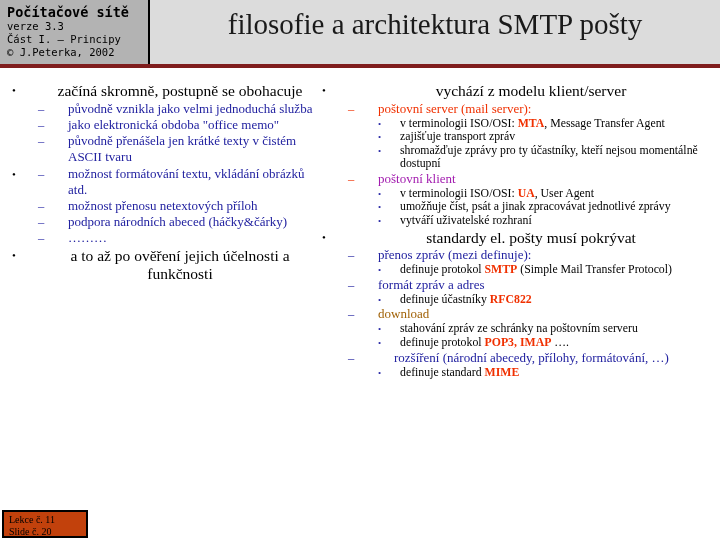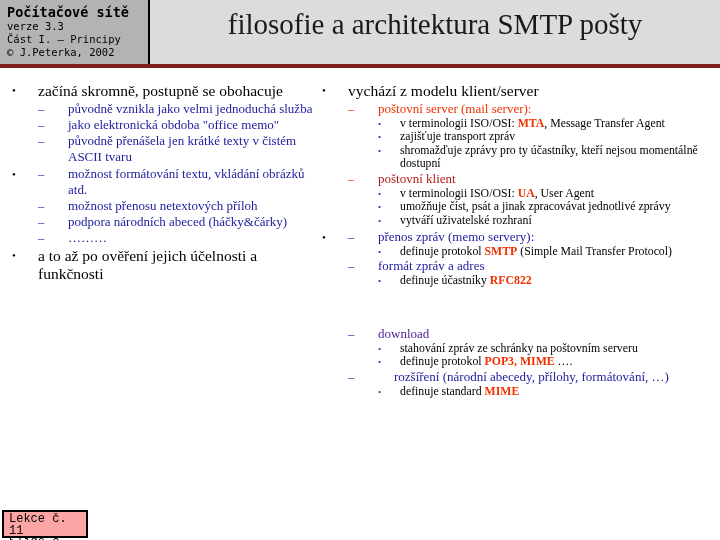--- a/index.html
+++ b/index.html
@@ -106,20 +106,21 @@
   }
   .lvl1 > li.item > .bullet {
     font-size: 11px;
     line-height: 17px;
     color: #000000;
   }
   .lvl1 > li.item > .txt {
     font-size: 15.5px;
     line-height: 18.5px;
     color: #000000;
+    text-align: center;
   }
 
   
   .lvl2 {
     margin-top: 1px;
   }
   .lvl2 > li.item {
     padding-left: 30px;
     margin-bottom: 0px;
   }
@@ -159,26 +160,26 @@
     font-weight: bold;
   }
 
   
   #footer-box {
     position: absolute;
     left: 2px;
     top: 510px;
     width: 86px;
     height: 28px;
-    background: #fca5a5;
+    background: #c2410c;
     border: 2px solid #000000;
     box-sizing: border-box;
     padding: 2px 0 0 5px;
-    font-family: Liberation Mono, monospace;
-    font-size: 12px;
+    font-family: Liberation Serif, serif;
+    font-size: 10px;
     line-height: 11.5px;
     color: #000000;
   }
 </style>
 </head>
 <body>
 
 <div id="header">
   <div id="header-logo">
     <div id="logo-line1">Počítačové sítě</div>
@@ -258,72 +259,73 @@
                   <span class="txt">zajišťuje transport zpráv</span>
                 </li>
                 <li class="item">
                   <span class="bullet">•</span>
                   <span class="txt">shromažďuje zprávy pro ty účastníky, kteří nejsou momentálně dostupní</span>
                 </li>
               </ul>
             </li>
             <li class="item">
               <span class="bullet" style="color: rgb(240, 48, 0);">–</span>
-              <span class="txt" style="color: #b91c1c;">poštovní klient</span>
+              <span class="txt" style="color: #a21caf;">poštovní klient</span>
               <ul class="lvl3">
                 <li class="item">
                   <span class="bullet">•</span>
                   <span class="txt"><span>v terminologii ISO/OSI: </span><span class="hl">UA</span><span>, User Agent</span></span>
                 </li>
                 <li class="item">
                   <span class="bullet">•</span>
                   <span class="txt">umožňuje číst, psát a jinak zpracovávat jednotlivé zprávy</span>
                 </li>
                 <li class="item">
                   <span class="bullet">•</span>
                   <span class="txt">vytváří uživatelské rozhraní</span>
                 </li>
               </ul>
             </li>
           </ul>
         </li>
         <li class="item">
           <span class="bullet">•</span>
+          <span class="txt">standardy el. pošty musí pokrývat</span>
           <ul class="lvl2">
             <li class="item">
               <span class="bullet" style="color: rgb(34, 34, 160);">–</span>
-              <span class="txt" style="color: rgb(34, 34, 160);">přenos zpráv (memo servery):</span>
+              <span class="txt" style="color: rgb(34, 34, 160);">přenos zpráv (mezi definuje):</span>
               <ul class="lvl3">
                 <li class="item">
                   <span class="bullet">•</span>
                   <span class="txt"><span>definuje protokol </span><span class="hl">SMTP</span><span> (Simple Mail Transfer Protocol)</span></span>
                 </li>
               </ul>
             </li>
             <li class="item">
               <span class="bullet" style="color: rgb(34, 34, 160);">–</span>
               <span class="txt" style="color: rgb(34, 34, 160);">formát zpráv a adres</span>
               <ul class="lvl3">
                 <li class="item">
                   <span class="bullet">•</span>
                   <span class="txt"><span>definuje účastníky </span><span class="hl">RFC822</span><span></span></span>
                 </li>
               </ul>
             </li>
             <li class="item">
               <span class="bullet" style="color: rgb(34, 34, 160);">–</span>
-              <span class="txt" style="color: #4c1d95; margin-top: 38px;">download</span>
+              <span class="txt" style="color: #a16207;">download</span>
               <ul class="lvl3">
                 <li class="item">
                   <span class="bullet">•</span>
                   <span class="txt">stahování zpráv ze schránky na poštovním serveru</span>
                 </li>
                 <li class="item">
                   <span class="bullet">•</span>
-                  <span class="txt"><span>definuje protokol </span><span class="hl">POP3, MIME</span><span> ….</span></span>
+                  <span class="txt"><span>definuje protokol </span><span class="hl">POP3, IMAP</span><span> ….</span></span>
                 </li>
               </ul>
             </li>
             <li class="item">
               <span class="bullet" style="color: rgb(34, 34, 160);">–</span>
               <span class="txt" style="color: rgb(34, 34, 160); margin-left: 16px;">rozšíření (národní abecedy, přílohy, formátování, …)</span>
               <ul class="lvl3">
                 <li class="item">
                   <span class="bullet">•</span>
                   <span class="txt"><span>definuje standard </span><span class="hl">MIME</span><span></span></span>

